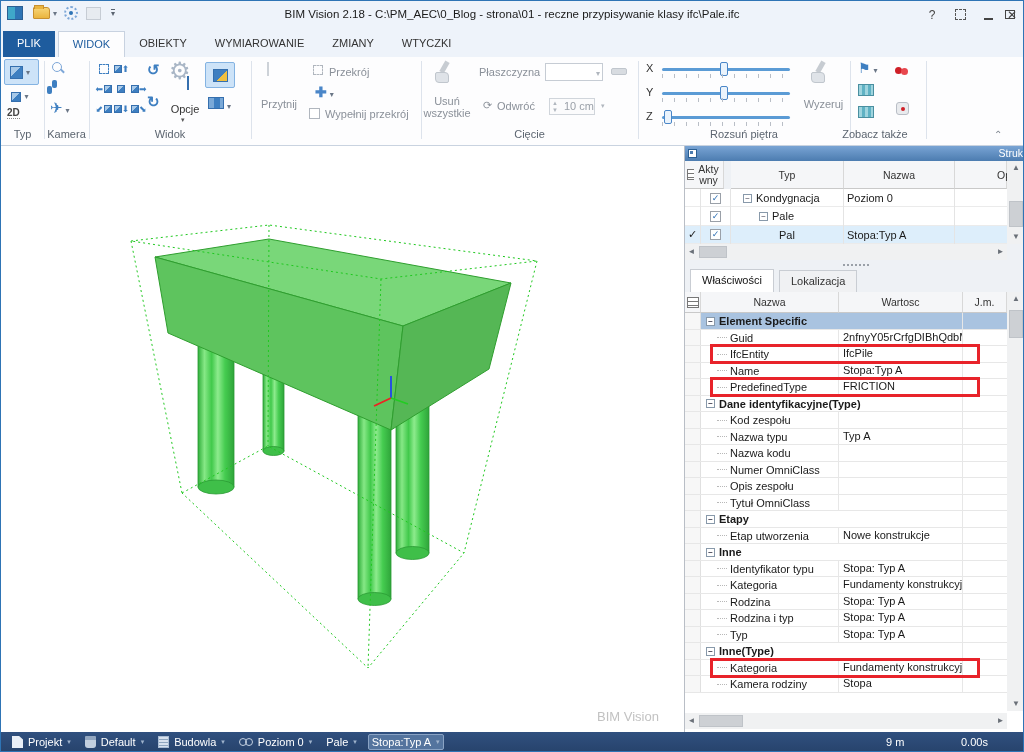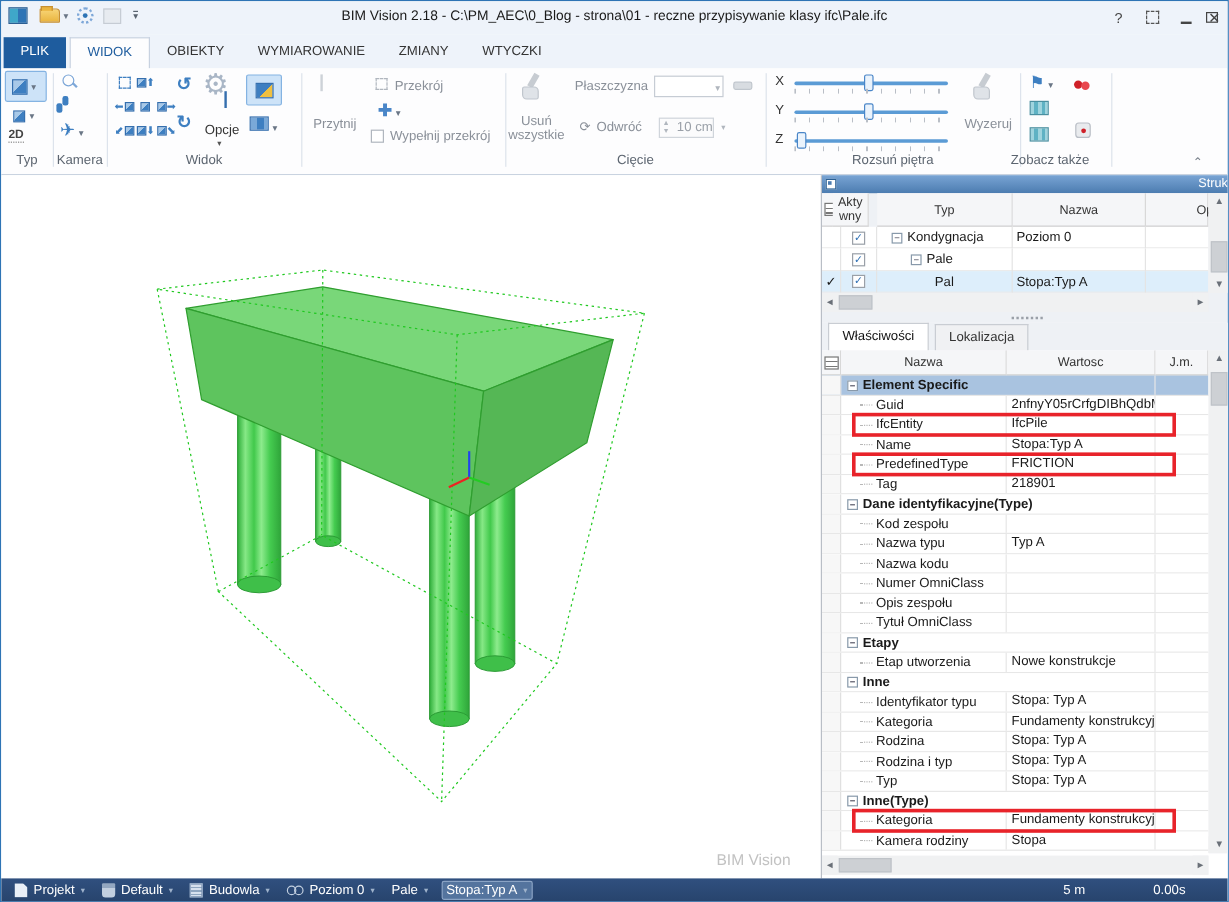--- a/index.html
+++ b/index.html
@@ -448,29 +448,20 @@
         <div class="prow">
           <div class="gut"></div>
           <div class="pname">
             <span class="treedot"></span>
             <span>PredefinedType</span>
           </div>
           <div class="pval">FRICTION</div>
           <div class="punit"></div>
           <div class="redbox"></div>
         </div>
-        <div class="prow">
-          <div class="gut"></div>
-          <div class="pname">
-            <span class="treedot"></span>
-            <span>Tag</span>
-          </div>
-          <div class="pval">218901</div>
-          <div class="punit"></div>
-        </div>
         <div class="prow pgroup">
           <div class="gut"></div>
           <div class="pname">
             <span class="minusbox">−</span>
             <span>Dane identyfikacyjne(Type)</span>
           </div>
           <div class="punit"></div>
         </div>
         <div class="prow">
           <div class="gut"></div>
@@ -661,15 +652,15 @@
       <span class="sbcaret">▾</span>
     </div>
   <div class="sbitem">
       <span>Pale</span>
       <span class="sbcaret">▾</span>
     </div>
   <div class="sbitem sel">
       <span>Stopa:Typ A</span>
       <span class="sbcaret">▾</span>
     </div>
-  <span id="sb-scale">5 m</span>
+  <span id="sb-scale">9 m</span>
   <span id="sb-time">0.00s</span>
 </div>
 
 </body></html>

